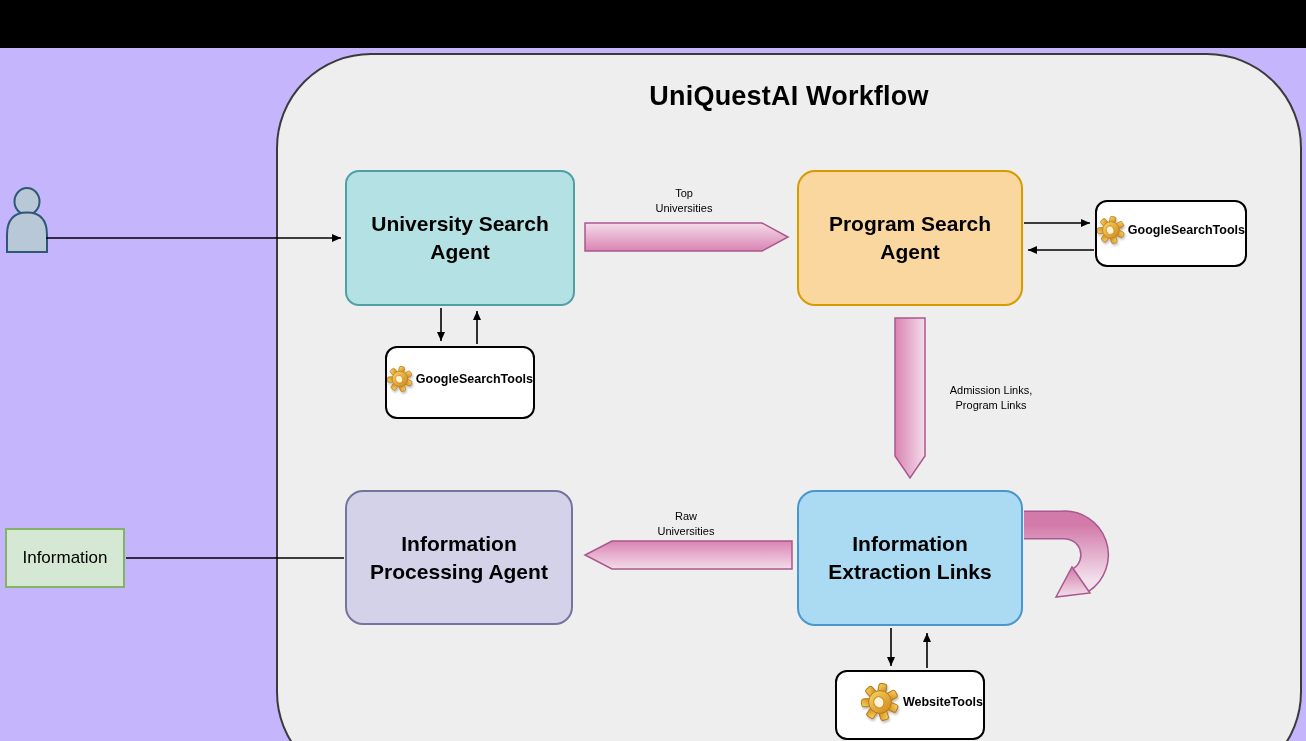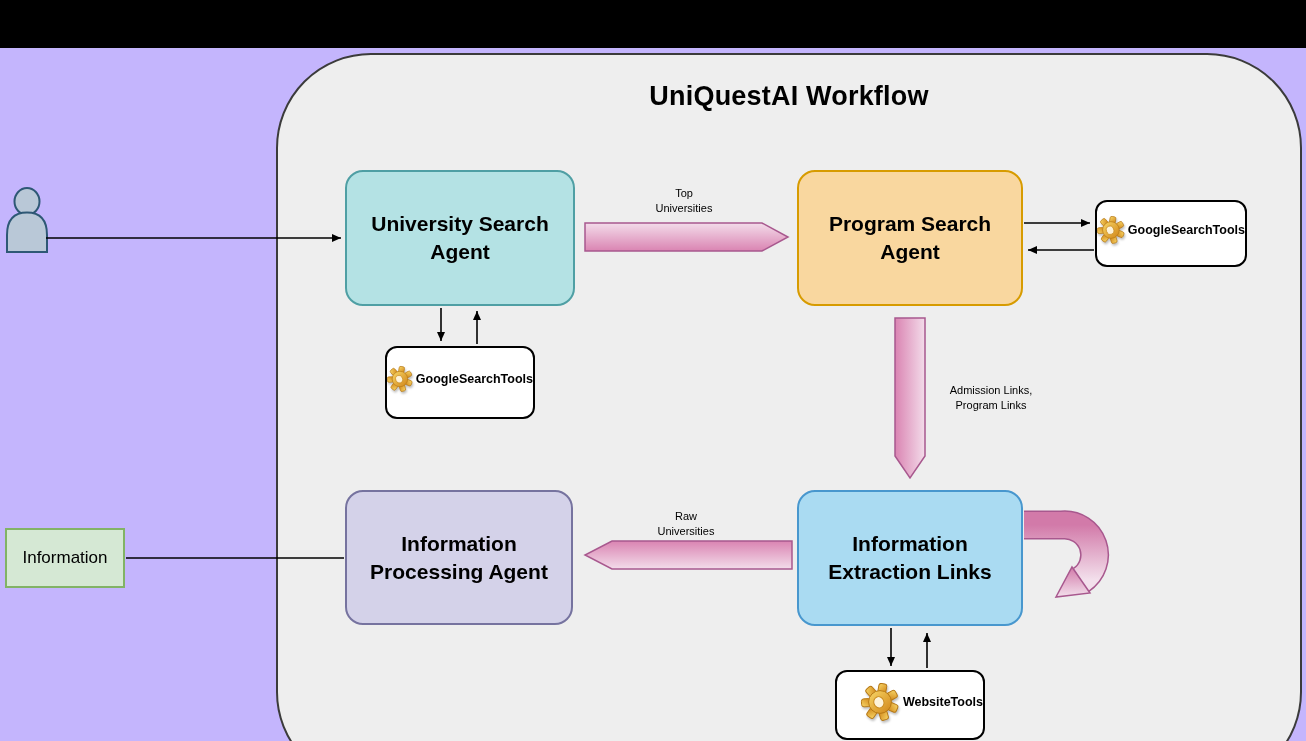--- a/index.html
+++ b/index.html
@@ -17,21 +17,21 @@
     font-size:27px; font-weight:bold; letter-spacing:0.2px;
   }
   .node {
     position:absolute; box-sizing:border-box; display:flex; align-items:center;
     justify-content:center; text-align:center;
   }
   .agent {
     font-size:21px; font-weight:bold; line-height:1.32; border:2px solid;
     border-radius:18px; padding:0 12px;
   }
-  #agent-university  { left:345px; top:122px; width:230px; height:136px; background:#b4e2e4; border-color:#4f9fa4; }
+  #agent-university  { left:345px; top:122px; width:230px; height:136px; background:#b4e2e4; border-color:#4f9fa4;border-radius:14px; }
   #agent-program     { left:797px; top:122px; width:226px; height:136px; background:#f9d79f; border-color:#d79b00; }
   #agent-extraction  { left:797px; top:442px; width:226px; height:136px; background:#aadbf2; border-color:#4897ce; }
   #agent-processing  { left:345px; top:442px; width:228px; height:135px; background:#d4d2e9; border-color:#76739f; }
   .tool {
     background:#ffffff; border:2px solid #000; border-radius:12px;
     flex-direction:row; justify-content:flex-end; gap:3px;
     padding-bottom:7px; font-size:12.5px; font-weight:bold;
   }
   #tool-gst-left  { left:385px;  top:298px; width:150px; height:73px; }
   #tool-gst-right { left:1095px; top:152px; width:152px; height:67px; }

